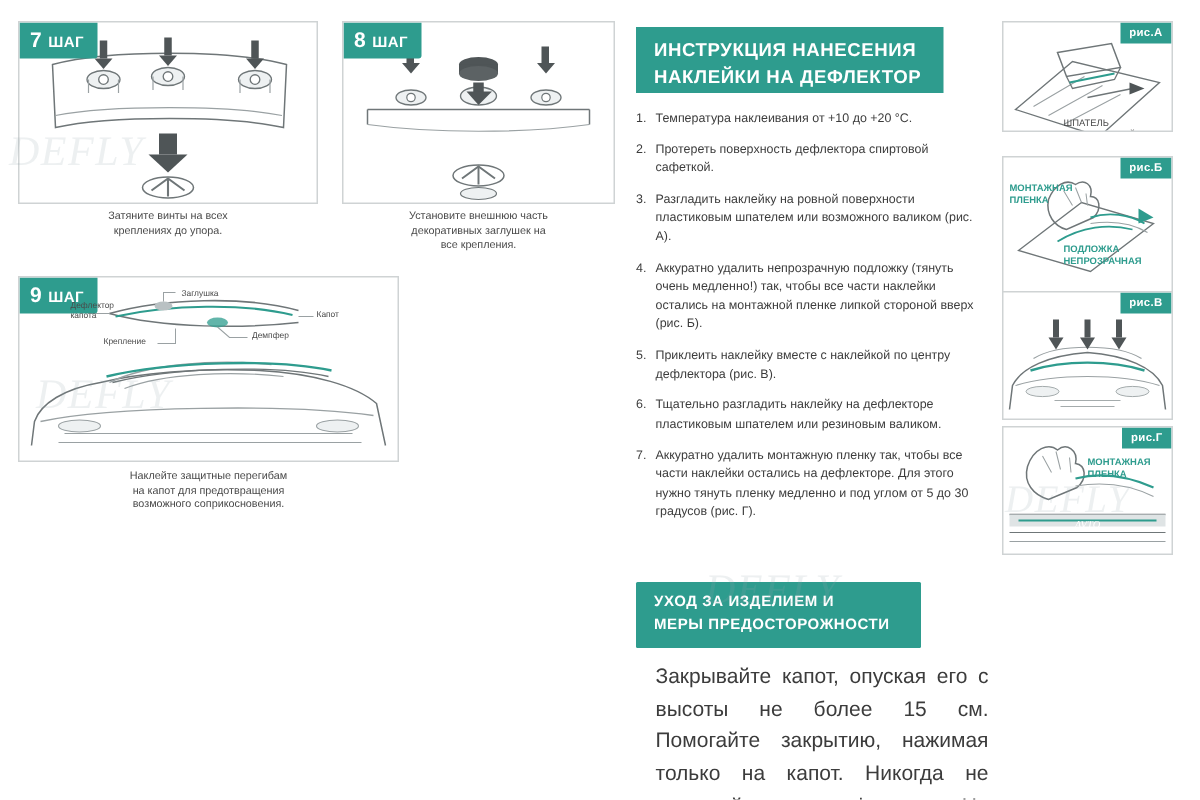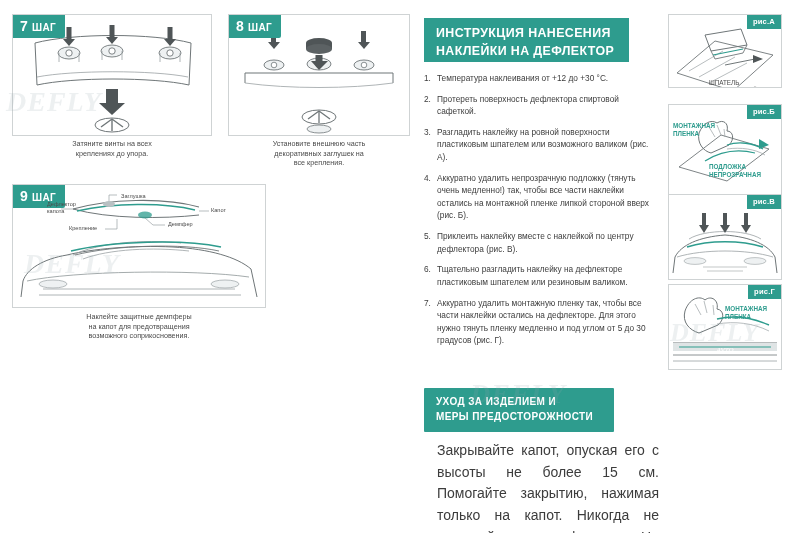--- a/index.html
+++ b/index.html
@@ -135,21 +135,21 @@
     color: #4a4a4a;
     line-height: 1.3;
   }
   .fig-cap.teal { color: #2e9c8e; font-weight: bold; }
 
   
   .wm {
     position: absolute;
     font-family: "Liberation Serif", serif;
     font-style: italic;
-    font-weight: bold;
+    font-weight: normal;
     color: rgba(150,165,170,0.17);
     letter-spacing: 1px;
     pointer-events: none;
     user-select: none;
   }
 
   
   svg { display: block; }
   .ln { stroke: #6f7678; fill: none; }
   .lnd { stroke: #9aa1a3; fill: none; }
@@ -308,31 +308,31 @@
       <span class="word">ШАГ</span>
     </div>
 
     <div style="position:absolute; left:34px; top:16px; font-size:5.6px; color:#4a4a4a; white-space:pre-line; line-height:1.2;">Дефлектор
 капота</div>
     <div style="position:absolute; left:108px; top:8px; font-size:5.6px; color:#4a4a4a;">Заглушка</div>
     <div style="position:absolute; left:155px; top:36px; font-size:5.6px; color:#4a4a4a;">Демпфер</div>
     <div style="position:absolute; left:198px; top:22px; font-size:5.6px; color:#4a4a4a;">Капот</div>
     <div style="position:absolute; left:56px; top:40px; font-size:5.6px; color:#4a4a4a;">Крепление</div>
   </div>
-  <div class="cap-under" style="left:12px; top:312px; width:254px; white-space:pre-line;">Наклейте защитные демпферы
+  <div class="cap-under" style="left:12px; top:312px; width:254px; white-space:pre-line;">Наклейте защитные перегибам
 на капот для предотвращения
 возможного соприкосновения.</div>
 
   <div class="head-band h1" style="white-space:pre-line;">ИНСТРУКЦИЯ НАНЕСЕНИЯ
 НАКЛЕЙКИ НА ДЕФЛЕКТОР КАПОТА</div>
 
   <div class="steps">
     <div class="item">
       <span class="idx">1.</span>
-      <span class="txt">Температура наклеивания от +12 до +30  °С.</span>
+      <span class="txt">Температура наклеивания от +10 до +20  °С.</span>
     </div>
     <div class="item">
       <span class="idx">2.</span>
       <span class="txt">Протереть поверхность дефлектора спиртовой сафеткой.</span>
     </div>
     <div class="item">
       <span class="idx">3.</span>
       <span class="txt">Разгладить наклейку на ровной поверхности пластиковым шпателем или возможного валиком (рис. А).</span>
     </div>
     <div class="item">

